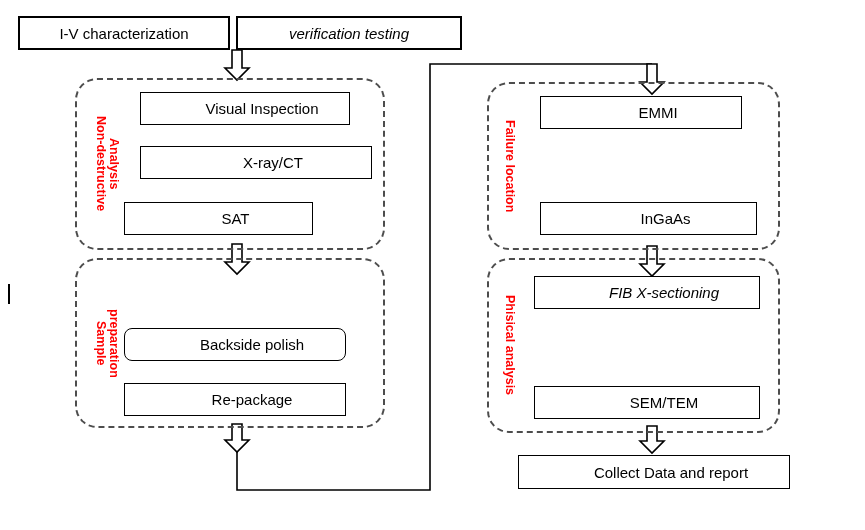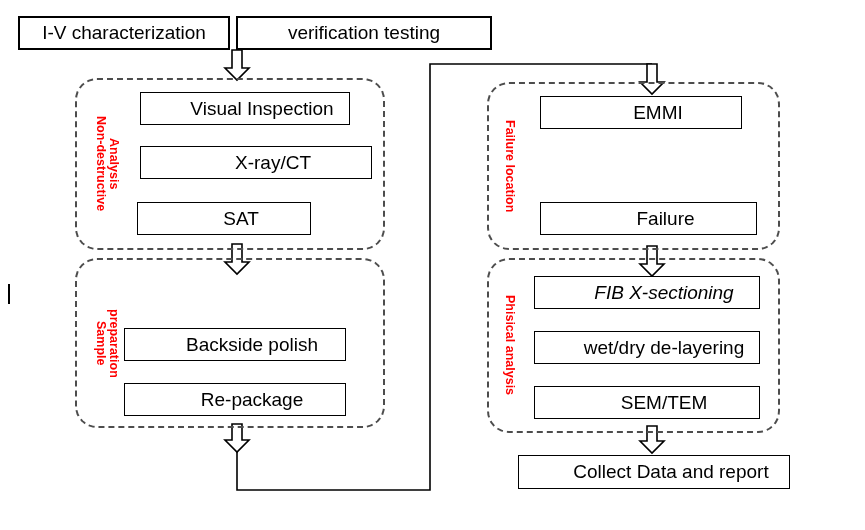--- a/index.html
+++ b/index.html
@@ -4,21 +4,21 @@
 <style>
   html,body { margin:0; padding:0; background:#ffffff; }
   .canvas {
     position:relative; width:865px; height:530px;
     font-family:"Liberation Sans", sans-serif;
     background:#ffffff; overflow:hidden;
   }
   .box {
     position:absolute; background:#ffffff; border:2px solid #000000;
     display:flex; align-items:center; justify-content:center;
-    font-size:19px; color:#000000; height:34px; box-sizing:border-box;
+    font-size:15px; color:#000000; height:34px; box-sizing:border-box;
     white-space:nowrap;
   }
   .inner { border-width:1.6px; height:33px;padding-left:34px; }
   .group {
     position:absolute; border:2px dashed #4d4d4d; border-radius:22px;
     box-sizing:border-box; background:transparent;
   }
   .vlabel {
     position:absolute; display:flex; flex-direction:row;
     align-items:center; justify-content:center;
@@ -42,49 +42,48 @@
     <path class="arrow" d="M232,244 L242,244 L242,262 L249,262 L237,274 L225,262 L232,262 Z"></path>
     <path class="arrow" d="M232,424 L242,424 L242,440 L249,440 L237,452 L225,440 L232,440 Z"></path>
     <path class="arrow" d="M647,64 L657,64 L657,82 L664,82 L652,94 L640,82 L647,82 Z"></path>
     <path class="arrow" d="M647,246 L657,246 L657,264 L664,264 L652,276 L640,264 L647,264 Z"></path>
     <path class="arrow" d="M647,426 L657,426 L657,441 L664,441 L652,453 L640,441 L647,441 Z"></path>
   </svg>
 
   <div class="stray" style="left:8px; top:284px; height:20px;"></div>
 
   <div class="box" style="left:18px; top:16px; width:212px;">I-V characterization</div>
-  <div class="box" style="left:236px; top:16px; width:256px;">verification testing</div>
+  <div class="box" style="left:236px; top:16px; width:226px;font-style:italic;">verification testing</div>
 
   <div class="group" style="left:75px; top:78px; width:310px; height:172px;"></div>
   <div class="vlabel" style="left:84px; top:80px; width:46px; height:168px;">
     <span>Non-destructive</span>
     <span>Analysis</span>
   </div>
   <div class="box inner" style="left:140px; top:92px; width:210px;">Visual Inspection</div>
   <div class="box inner" style="left:140px; top:146px; width:232px;">X-ray/CT</div>
-  <div class="box inner" style="left:137px; top:202px; width:174px;">SAT</div>
+  <div class="box inner" style="left:124px; top:202px; width:189px;">SAT</div>
 
   <div class="group" style="left:75px; top:258px; width:310px; height:170px;"></div>
   <div class="vlabel" style="left:84px; top:260px; width:46px; height:166px;">
     <span>Sample</span>
     <span>preparation</span>
   </div>
-  <div class="box inner" style="left:124px; top:328px; width:222px;">Backside polish</div>
+  <div class="box inner" style="left:124px; top:328px; width:222px;border-radius:8px;">Backside polish</div>
   <div class="box inner" style="left:124px; top:383px; width:222px;">Re-package</div>
 
   <div class="group" style="left:487px; top:82px; width:293px; height:168px;"></div>
   <div class="vlabel" style="left:494px; top:84px; width:30px; height:164px;">
     <span>Failure location</span>
   </div>
   <div class="box inner" style="left:540px; top:96px; width:202px;">EMMI</div>
-  <div class="box inner" style="left:540px; top:202px; width:217px;">Failure</div>
+  <div class="box inner" style="left:540px; top:202px; width:217px;">InGaAs</div>
 
   <div class="group" style="left:487px; top:258px; width:293px; height:175px;"></div>
   <div class="vlabel" style="left:494px; top:260px; width:30px; height:171px;">
     <span>Phisical analysis</span>
   </div>
   <div class="box inner" style="left:534px; top:276px; width:226px;font-style:italic;">FIB X-sectioning</div>
-  <div class="box inner" style="left:534px; top:331px; width:226px;">wet/dry de-layering</div>
   <div class="box inner" style="left:518px; top:455px; width:272px; height:34px;">Collect Data and report</div>
 
   <div class="box inner" style="left:534px; top:386px; width:226px;">SEM/TEM</div>
 
 </div>
 
 </body></html>

